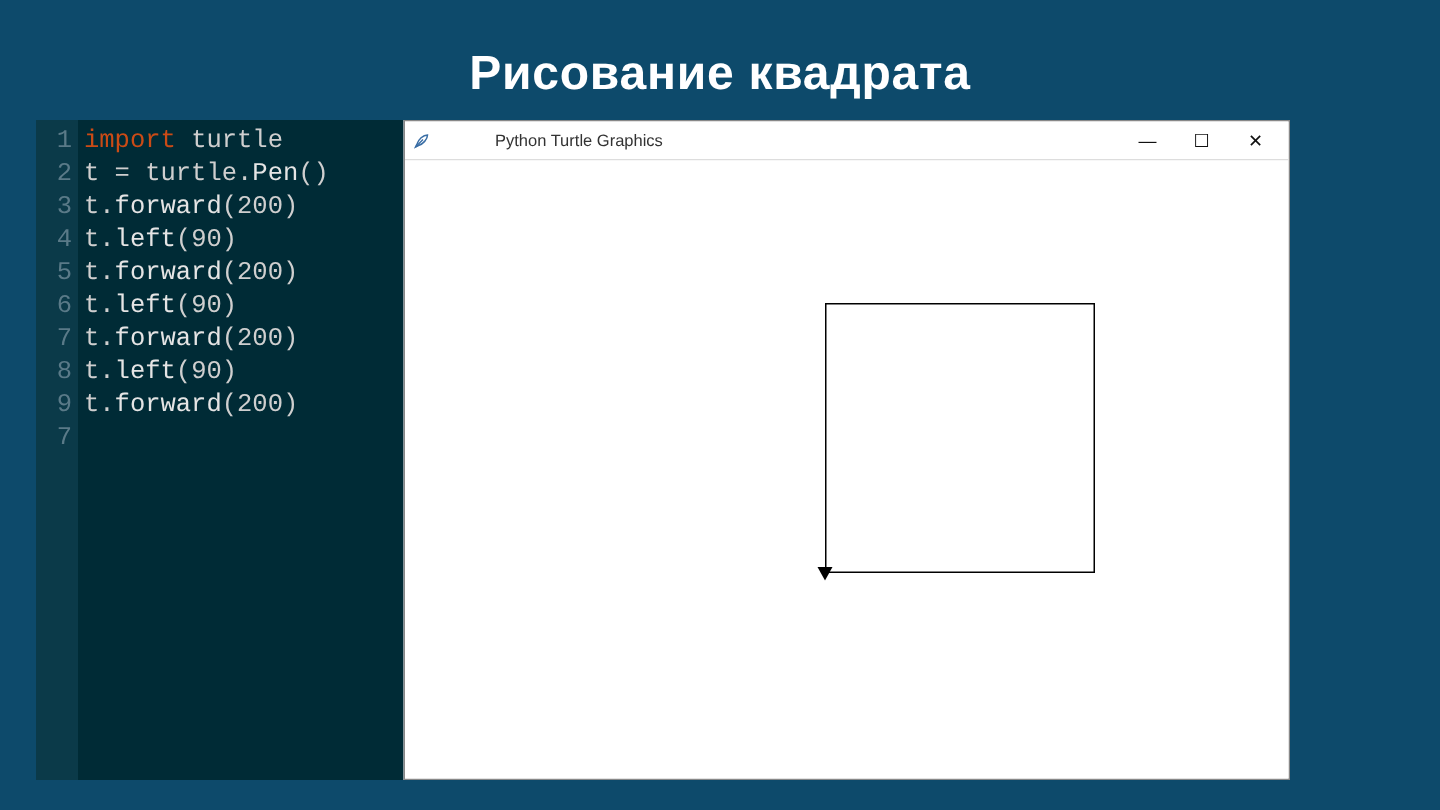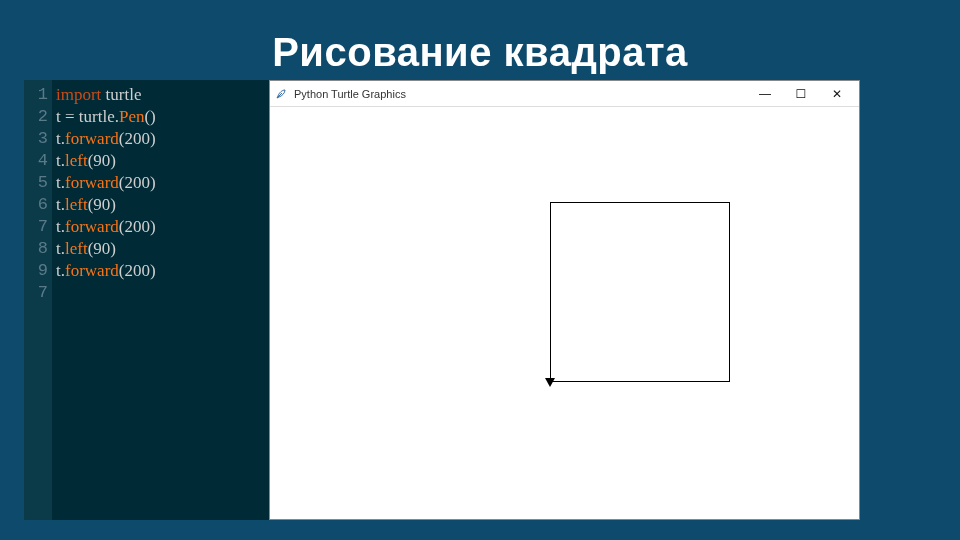--- a/index.html
+++ b/index.html
@@ -10,21 +10,21 @@
     position:relative;
     overflow:hidden;
   }
 
   .slide-title {
     position:absolute;
     top:30px;
     left:0; right:0;
     text-align:center;
     color:#fff;
-    font-size:40px;
+    font-size:32px;
     font-weight:700;
     letter-spacing:0.5px;
   }
 
   .content {
     position:absolute;
     top:80px;
     bottom:20px;
     left:24px;
     right:100px;
@@ -49,43 +49,44 @@
     text-align:right;
     padding:4px 4px 0 0;
     color:#5a7a88;
   }
   .gutter div { height:22px; }
   .code {
     flex:1;
     padding:4px 4px 0 4px;
     white-space:pre;
   }
-  .code-line { height:22px; display:block;font-family:Liberation Serif, serif; }
+  .code-line { height:22px; display:block; }
   .kw { color:#cb4b16; }
-  .id { color:#f97316; }
+  .id { color:#e5e5e5; }
   .txt { color:#cfcfcf; }
 
   
   .turtle-window {
     flex:1;
     background:#fff;
     border:1px solid #888;
     display:flex;
     flex-direction:column;
   }
   .titlebar {
     height:26px;
     background:#fff;
     border-bottom:1px solid #ddd;
     display:flex;
     align-items:center;
     padding:0 4px;
     font-size:11px;
     color:#333;
     font-family:"Segoe UI", Tahoma, sans-serif;
+    gap:36px;
   }
   .titlebar .favicon {
     width:14px; height:14px;
     margin-right:6px;
     display:inline-flex;
     align-items:center; justify-content:center;
     color:#3a6ea5;
     font-size:11px;
   }
   .titlebar .win-title { flex:1; }

